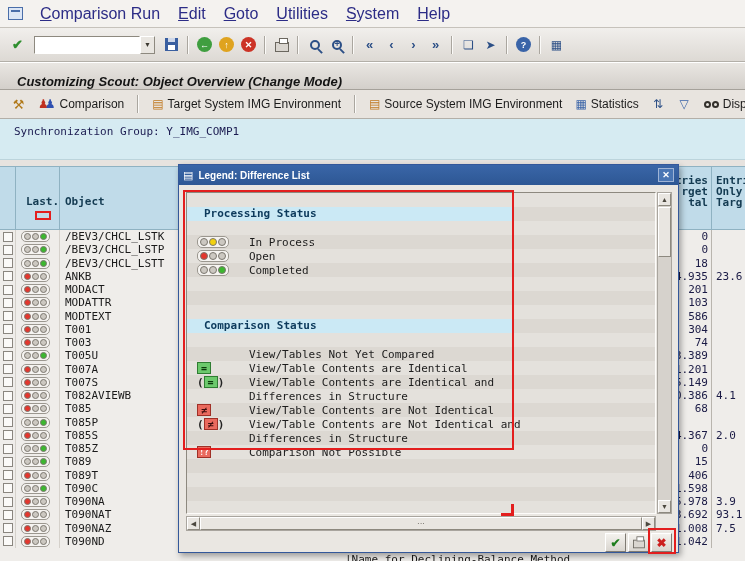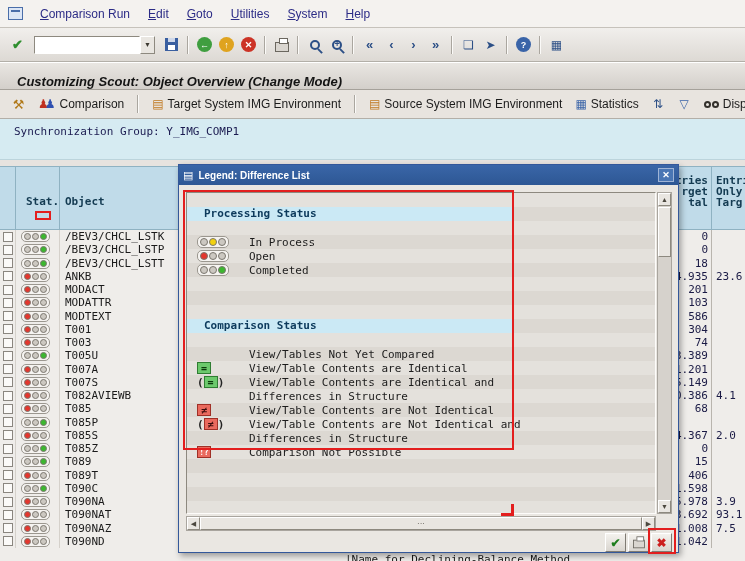--- a/index.html
+++ b/index.html
@@ -7,21 +7,21 @@
   body{width:745px;height:561px;overflow:hidden;position:relative;
        font-family:"Liberation Sans",sans-serif;background:#e7e3df}
 
   
   .menubar{height:28px;background:#f4f2ef;border-bottom:1px solid #c6c2bb;
            display:flex;align-items:center;padding:0 8px}
   .sapicon{width:15px;height:13px;border:1px solid #4a6ea9;background:#dce6f5;
            margin-right:8px;position:relative;flex:none}
   .sapicon::after{content:"";position:absolute;left:2px;right:2px;top:2px;height:2px;background:#4a6ea9}
   #menu-items{display:flex}
-  .menu-item{font-size:12px;color:#2c2c86;padding:3px 9px;white-space:nowrap;cursor:default}
+  .menu-item{font-size:16px;color:#2c2c86;padding:3px 9px;white-space:nowrap;cursor:default}
   .menu-item::first-letter{text-decoration:underline}
 
   
   .toolbar{height:34px;background:linear-gradient(#f1efec,#ddd9d4);
            border-bottom:1px solid #b3afa8;display:flex;align-items:center;
            padding:0 8px;gap:3px}
   .tico{display:inline-flex;align-items:center;justify-content:center;min-width:19px;height:20px;
         font-size:12px;color:#2c4f86}
   .icon-enter{color:#2f8f2f;font-weight:bold;font-size:13px}
   .circ{width:15px;height:15px;border-radius:50%;color:#fff;font-size:9px;font-weight:bold;
@@ -243,21 +243,21 @@
   </span>
 </div>
 
 <div class="infobar">
   <div class="infoline">Synchronization Group: Y_IMG_COMP1</div>
 </div>
 
 <div class="table-wrap">
   <div class="thead">
     <div class="th"></div>
-    <div class="th th-stat">Stat.</div>
+    <div class="th th-stat">Last.</div>
     <div class="th th-obj">Object</div>
     <div class="th th-v1">
       <div>tries</div>
       <div>rget</div>
       <div>tal</div>
     </div>
     <div class="th th-v2">
       <div>Entri</div>
       <div>Only</div>
       <div>Targ</div>

